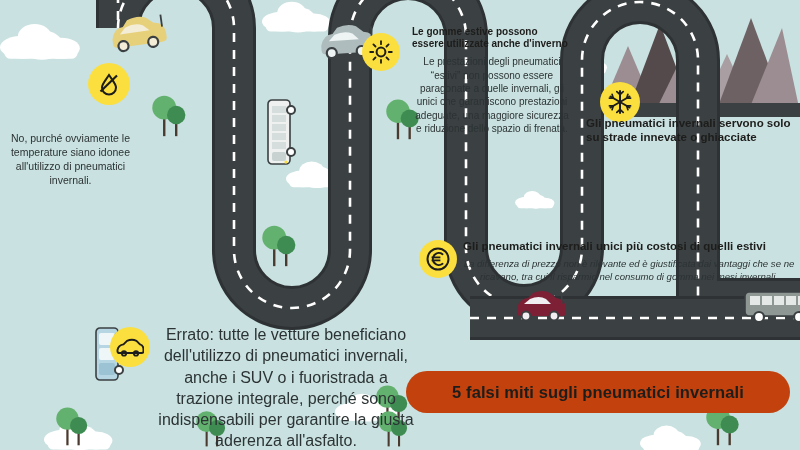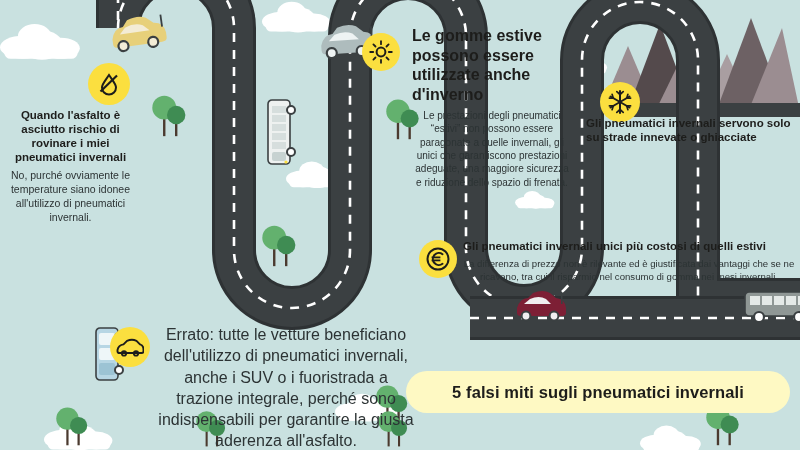--- a/index.html
+++ b/index.html
@@ -23,42 +23,42 @@
   }
   .block .bd{
     color:#2c3334;
     line-height:1.33;
     margin:0;
     text-align:center;
   }
 
   #blk-dry{left:8px;  top:108px;  width:125px; text-align:center;}
   #blk-dry .hd{font-size:11.5px;}
-  #blk-dry .bd{font-size:10.5px;}
+  #blk-dry .bd{font-size:10.5px;margin-top:24px;}
 
   #blk-summer{left:412px; top:26px; width:160px;}
-  #blk-summer .hd{font-size:16px;}
+  #blk-summer .hd{font-size:10px;}
   #blk-summer .bd{font-size:10px;}
 
   #blk-snow{left:586px; top:116px; width:208px;}
   #blk-snow .hd{font-size:11.5px;}
   #blk-snow .bd{font-size:10px;}
 
   #blk-cost{left:463px; top:239px; width:332px;}
   #blk-cost .hd{font-size:11.5px;}
-  #blk-cost .bd{font-size:9.6px;}
+  #blk-cost .bd{font-size:9.6px;font-style:italic;}
 
   #blk-cars{left:157px; top:324px; width:258px;}
   #blk-cars .hd{font-size:11.5px;}
   #blk-cars .bd{font-size:16px;}
 
   
   #banner{
     position:absolute;left:406px;top:371px;width:384px;height:42px;
-    background:#fef9c3;border-radius:21px;
+    background:#c2410c;border-radius:21px;
     display:flex;align-items:center;justify-content:center;
   }
   #banner span{
     font-size:16.5px;font-weight:bold;color:#1d1d1b;letter-spacing:.1px;
   }
 
   
   .badge{position:absolute;border-radius:50%;background:#fbdf3f;
          display:flex;align-items:center;justify-content:center;}
   #badge-dry   {left:88px;  top:63px;  width:42px;height:42px;}
@@ -327,21 +327,20 @@
 
   <div class="badge" id="badge-car">
     <svg width="28" height="20" viewBox="0 0 28 20">
       <path d="M1.5 13 q1 -5 6 -5.6 l3.5 -3.6 q5 -2 9.5 0 l3.5 3.6 q3.5 .8 3.5 5.6 l0 1.6 q0 1.4 -2 1.4 l-22 0 q-2 0 -2 -1.4 z" fill="none" stroke="#1d1d1b" stroke-width="1.9" stroke-linejoin="round"></path>
       <circle cx="8" cy="16.4" r="2.2" fill="none" stroke="#1d1d1b" stroke-width="1.8"></circle>
       <circle cx="20" cy="16.4" r="2.2" fill="none" stroke="#1d1d1b" stroke-width="1.8"></circle>
     </svg>
   </div>
 
   <div class="block" id="blk-dry">
-    <p class="hd">Quando l'asfalto è asciutto rischio di rovinare i miei pneumatici invernali</p>
     <p class="bd">No, purché ovviamente le temperature siano idonee all'utilizzo di pneumatici invernali.</p>
   </div>
 
   <div class="block" id="blk-summer">
     <p class="hd">Le gomme estive possono essere utilizzate anche d'inverno</p>
     <p class="bd">Le prestazioni degli pneumatici “estivi” non possono essere paragonate a quelle invernali, gli unici che garantiscono prestazioni adeguate, una maggiore sicurezza e riduzione dello spazio di frenata.</p>
   </div>
 
   <div class="block" id="blk-snow">
     <p class="hd">Gli pneumatici invernali servono solo su strade innevate o ghiacciate</p>

